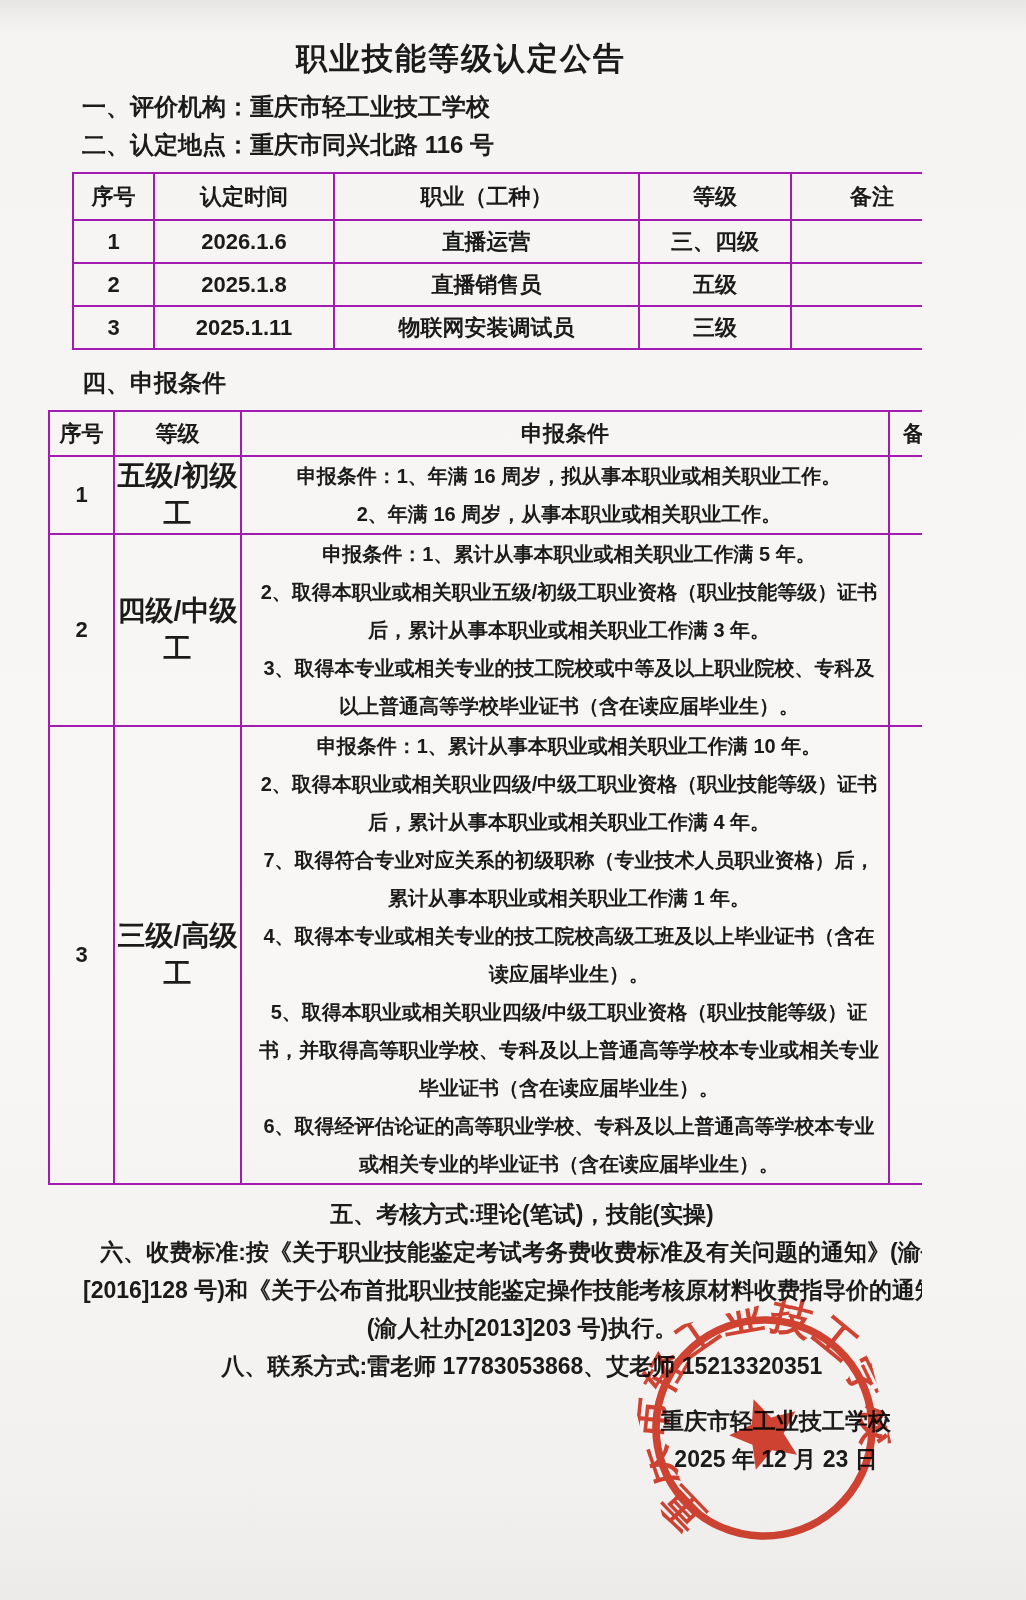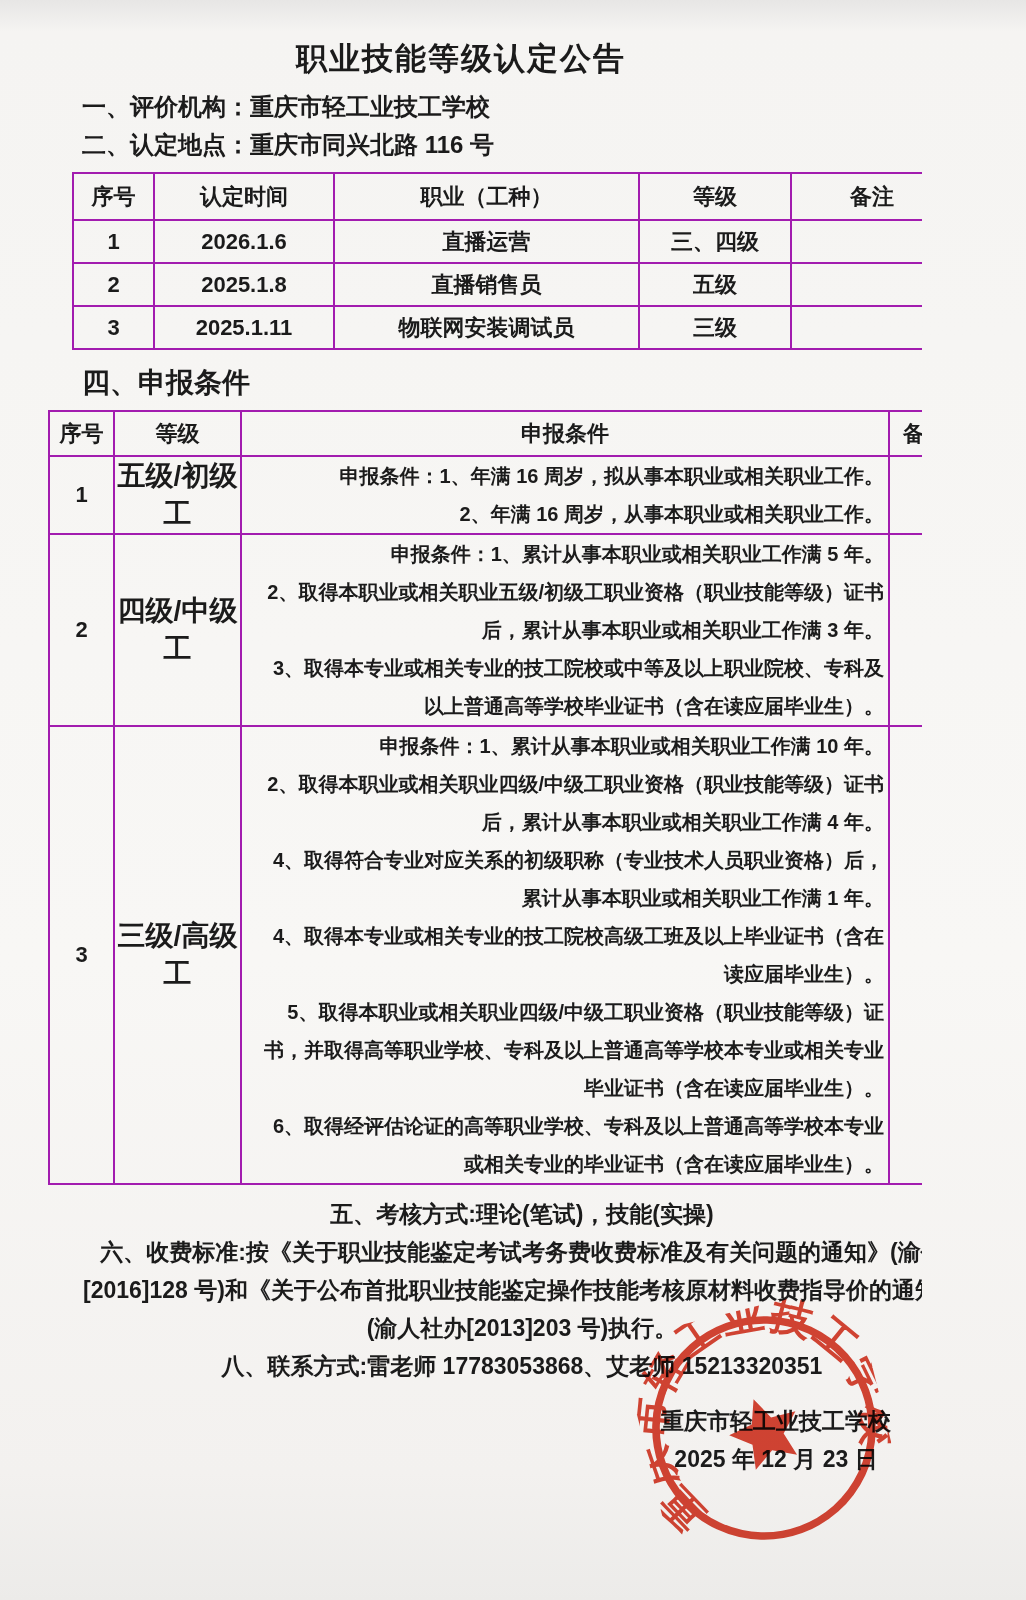--- a/index.html
+++ b/index.html
@@ -20,27 +20,27 @@
   .intro p, .footer p { margin:0; line-height:38px; }
 
   table { border-collapse:collapse; table-layout:fixed; }
   th, td { border:2px solid #a21caf; padding:0; font-weight:600; }
 
   table.schedule { margin:8px 0 0 72px; width:880px; font-size:22px; }
   table.schedule th, table.schedule td { text-align:center; }
   table.schedule thead tr { height:47px; }
   table.schedule tbody tr { height:43px; }
 
-  .section-four { margin:14px 0 0 82px; font-size:28px; line-height:38px; }
+  .section-four { margin:14px 0 0 82px; font-size:24px; line-height:38px; }
 
   table.conditions { margin:8px 0 0 48px; width:912px; font-size:22px; }
   table.conditions th { height:43px; text-align:center; }
   td.c-no, td.c-level, td.c-note { text-align:center; vertical-align:middle; }
   td.c-level { font-size:28px; }
-  td.c-cond { text-align:right; vertical-align:middle; padding:0 4px 0 12px; }
+  td.c-cond { text-align:center; vertical-align:middle; padding:0 4px 0 12px; }
   td.c-cond p { margin:0; font-size:20px; line-height:38px; }
   tr.r1 { height:78px; }
   tr.r2 { height:192px; }
   tr.r3 { height:415px; }
 
   .footer { margin:10px 0 0 82px; width:880px; font-size:23px;text-align:center; }
 
   .signature {
     position:absolute; top:1402px; left:646px; width:260px;
     text-align:center; font-size:23px;
@@ -144,21 +144,21 @@
           <p>3、取得本专业或相关专业的技工院校或中等及以上职业院校、专科及以上普通高等学校毕业证书（含在读应届毕业生）。</p>
         </td>
         <td class="c-note"></td>
       </tr>
       <tr class="r3">
         <td class="c-no">3</td>
         <td class="c-level">三级/高级工</td>
         <td class="c-cond">
           <p>申报条件：1、累计从事本职业或相关职业工作满 10 年。</p>
           <p>2、取得本职业或相关职业四级/中级工职业资格（职业技能等级）证书后，累计从事本职业或相关职业工作满 4 年。</p>
-          <p>4、取得符合专业对应关系的初级职称（专业技术人员职业资格）后，累计从事本职业或相关职业工作满 1 年。</p>
+          <p>7、取得符合专业对应关系的初级职称（专业技术人员职业资格）后，累计从事本职业或相关职业工作满 1 年。</p>
           <p>4、取得本专业或相关专业的技工院校高级工班及以上毕业证书（含在读应届毕业生）。</p>
           <p>5、取得本职业或相关职业四级/中级工职业资格（职业技能等级）证书，并取得高等职业学校、专科及以上普通高等学校本专业或相关专业毕业证书（含在读应届毕业生）。</p>
           <p>6、取得经评估论证的高等职业学校、专科及以上普通高等学校本专业或相关专业的毕业证书（含在读应届毕业生）。</p>
         </td>
         <td class="c-note"></td>
       </tr>
     </tbody>
   </table>
 
   <div class="footer">

